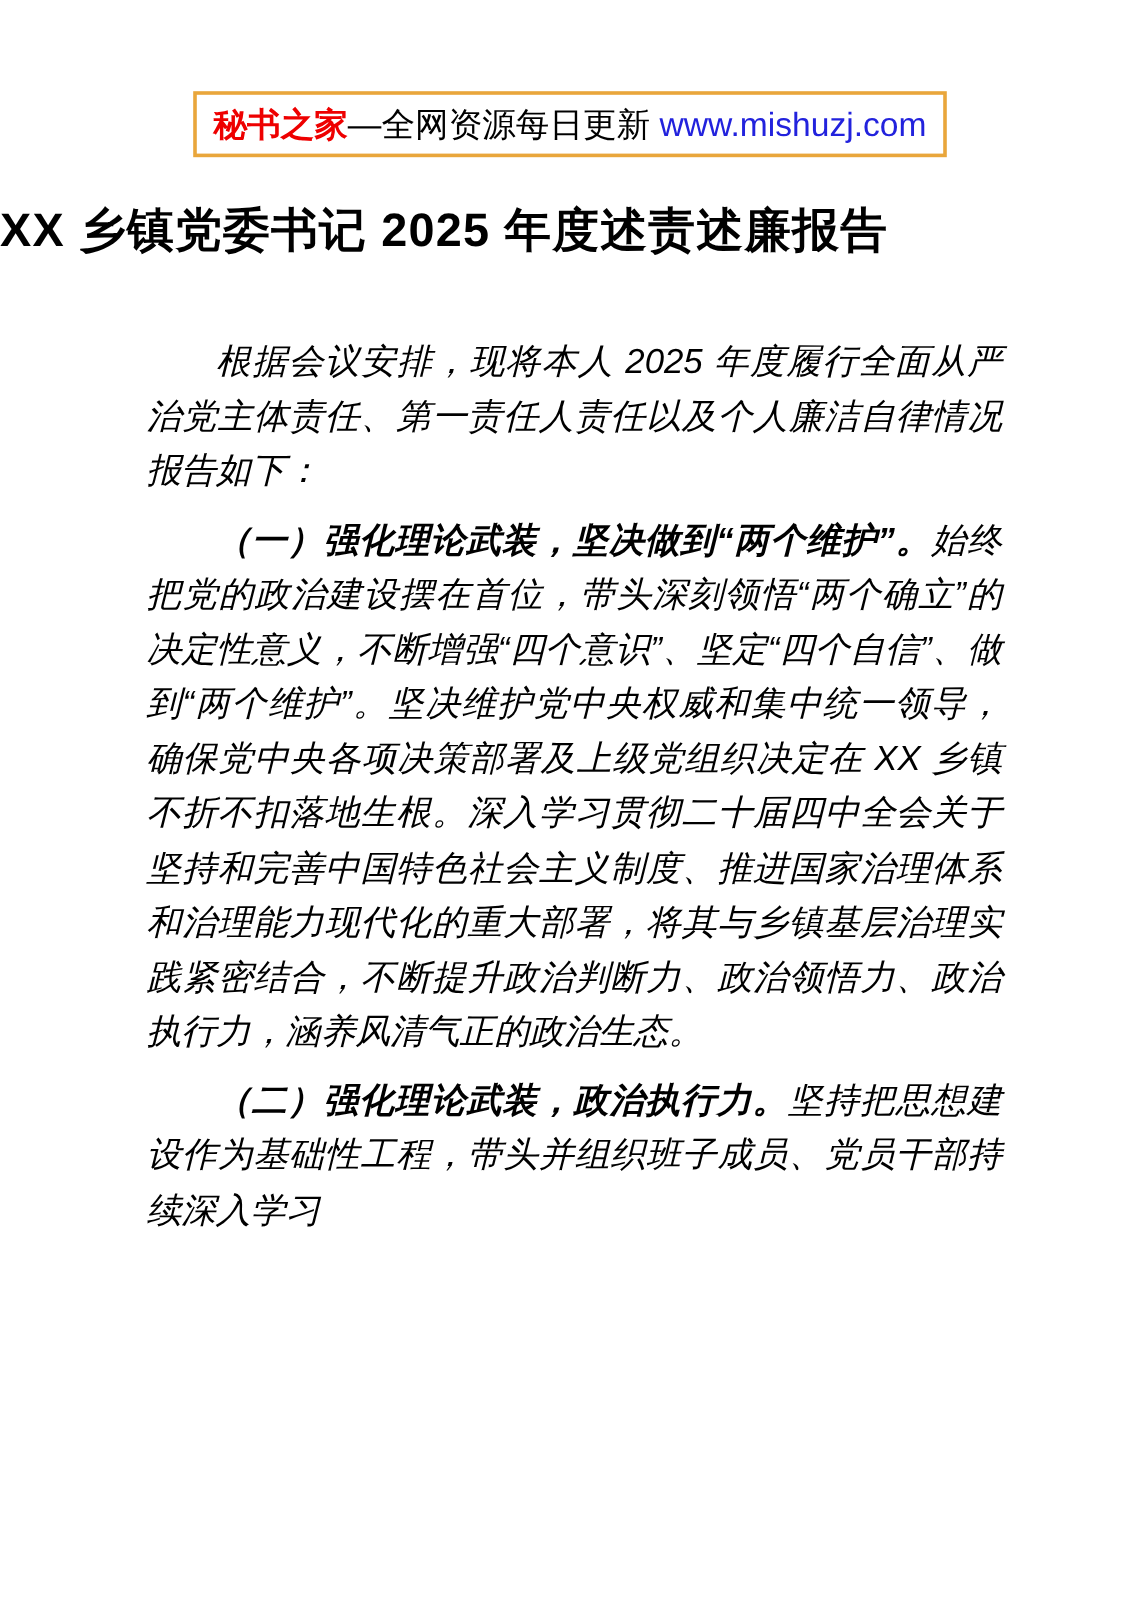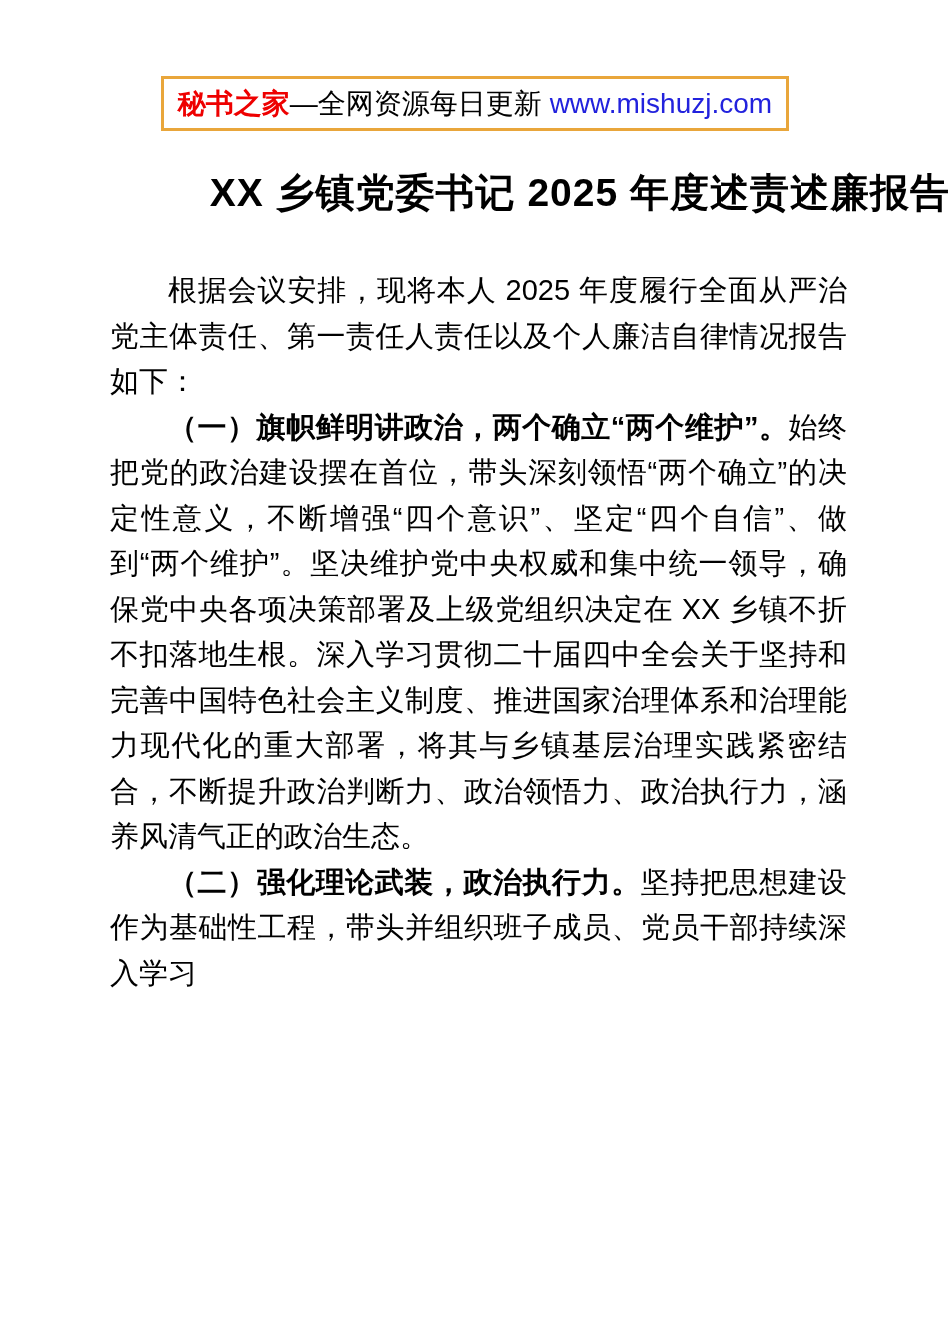--- a/index.html
+++ b/index.html
@@ -8,40 +8,40 @@
     font-family:"Liberation Sans",sans-serif;color:#000000;overflow:hidden;padding-left:32px;
   }
   .banner{position:absolute;top:76px;left:0;width:950px;display:flex;justify-content:center;}
   .banner-box{
     border:3px solid #e9a63b;padding:9px 14px;font-size:28px;line-height:31px;white-space:nowrap;
   }
   .site-name{color:#ee0000;font-weight:bold;}
   .tagline{color:#000000;}
   .site-url{color:#2222dd;cursor:pointer;}
   .doc-title{
-    position:absolute;top:158px;left:0;width:950px;text-align:right;
+    position:absolute;top:158px;left:0;width:950px;text-align:left;
     font-size:39px;font-weight:bold;line-height:70px;letter-spacing:1px;
   }
   .content{
     position:absolute;top:268px;left:110px;width:737px;
     font-size:29px;line-height:45.5px;text-align:justify;text-justify:inter-ideograph;
   }
-  .content p{margin:0;text-indent:58px;}
+  .content p{margin:12px;text-indent:58px;font-style:italic;}
   .lead{font-weight:bold;}
 </style>
 </head>
 <body>
 
 <div class="page">
 
   <div class="banner">
     <div class="banner-box"><span class="site-name">秘书之家</span><span class="tagline">—全网资源每日更新 </span><span class="site-url">www.mishuzj.com</span></div>
   </div>
 
   <div class="doc-title">XX 乡镇党委书记 2025 年度述责述廉报告</div>
 
   <div class="content">
     <p><span>根据会议安排，现将本人 2025 年度履行全面从严治党主体责任、第一责任人责任以及个人廉洁自律情况报告如下：</span></p>
-    <p><b class="lead">（一）旗帜鲜明讲政治，两个确立“两个维护”。</b><span>始终把党的政治建设摆在首位，带头深刻领悟“两个确立”的决定性意义，不断增强“四个意识”、坚定“四个自信”、做到“两个维护”。坚决维护党中央权威和集中统一领导，确保党中央各项决策部署及上级党组织决定在 XX 乡镇不折不扣落地生根。深入学习贯彻二十届四中全会关于坚持和完善中国特色社会主义制度、推进国家治理体系和治理能力现代化的重大部署，将其与乡镇基层治理实践紧密结合，不断提升政治判断力、政治领悟力、政治执行力，涵养风清气正的政治生态。</span></p>
+    <p><b class="lead">（一）强化理论武装，坚决做到“两个维护”。</b><span>始终把党的政治建设摆在首位，带头深刻领悟“两个确立”的决定性意义，不断增强“四个意识”、坚定“四个自信”、做到“两个维护”。坚决维护党中央权威和集中统一领导，确保党中央各项决策部署及上级党组织决定在 XX 乡镇不折不扣落地生根。深入学习贯彻二十届四中全会关于坚持和完善中国特色社会主义制度、推进国家治理体系和治理能力现代化的重大部署，将其与乡镇基层治理实践紧密结合，不断提升政治判断力、政治领悟力、政治执行力，涵养风清气正的政治生态。</span></p>
     <p><b class="lead">（二）强化理论武装，政治执行力。</b><span>坚持把思想建设作为基础性工程，带头并组织班子成员、党员干部持续深入学习</span></p>
   </div>
 
 </div>
 
 </body></html>

